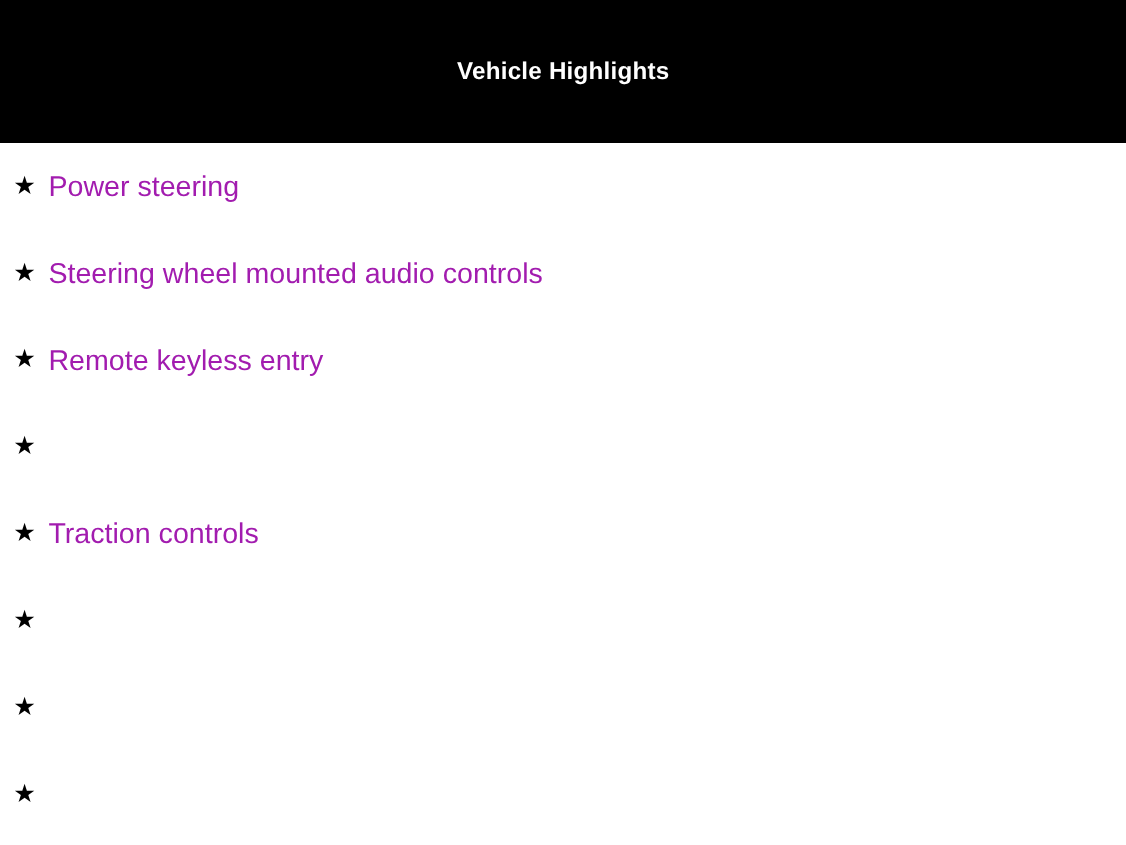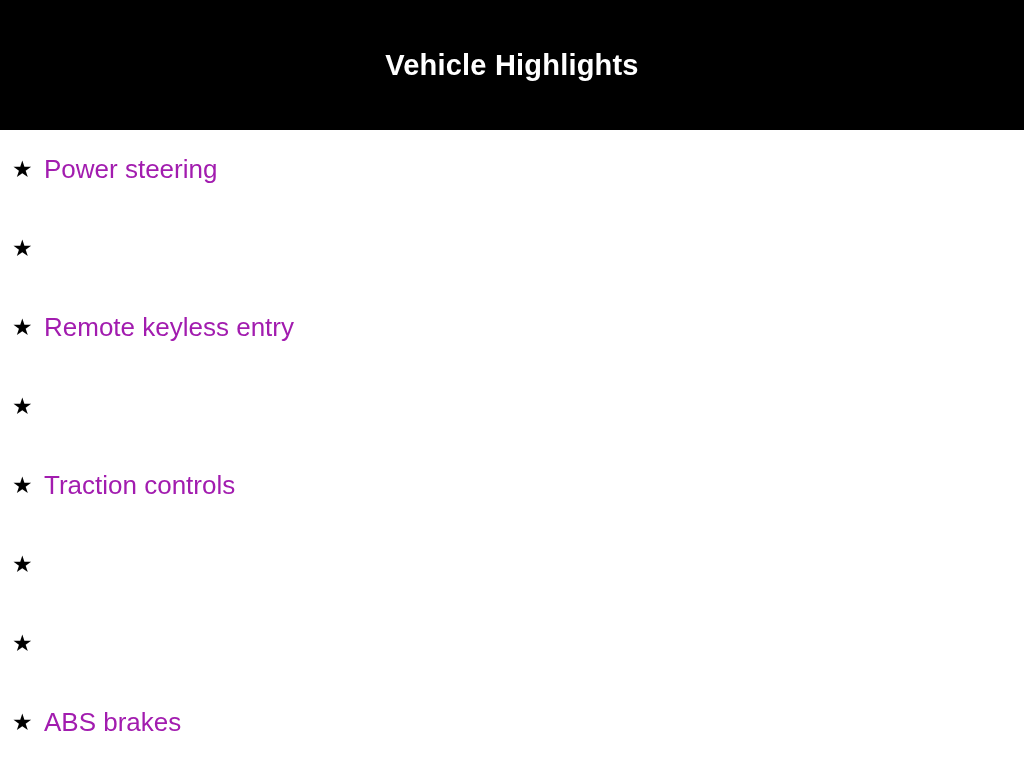--- a/index.html
+++ b/index.html
@@ -36,21 +36,21 @@
     position: absolute;
     left: 0;
     top: 0;
     width: 1024px;
     height: 130px;
     display: flex;
     align-items: center;
     justify-content: center;
     color: #ffffff;
     font-family: "Liberation Sans", sans-serif;
-    font-size: 29px;
+    font-size: 22px;
     font-weight: bold;
     letter-spacing: 0.2px;
     line-height: 1;
     text-align: center;
     user-select: none;
   }
 
   
   .highlights-list {
     position: absolute;
@@ -105,20 +105,21 @@
 
   <ul class="highlights-list">
 
     <li class="highlight-item">
       <span class="star-icon">★</span>
       <span class="highlight-label">Power steering</span>
     </li>
 
     <li class="highlight-item">
       <span class="star-icon">★</span>
+      <span class="highlight-label">Steering wheel mounted audio controls</span>
     </li>
 
     <li class="highlight-item">
       <span class="star-icon">★</span>
       <span class="highlight-label">Remote keyless entry</span>
     </li>
 
     <li class="highlight-item">
       <span class="star-icon">★</span>
     </li>
@@ -131,18 +132,17 @@
     <li class="highlight-item">
       <span class="star-icon">★</span>
     </li>
 
     <li class="highlight-item">
       <span class="star-icon">★</span>
     </li>
 
     <li class="highlight-item">
       <span class="star-icon">★</span>
-      <span class="highlight-label">ABS brakes</span>
     </li>
 
   </ul>
 
 </div>
 
 </body></html>

